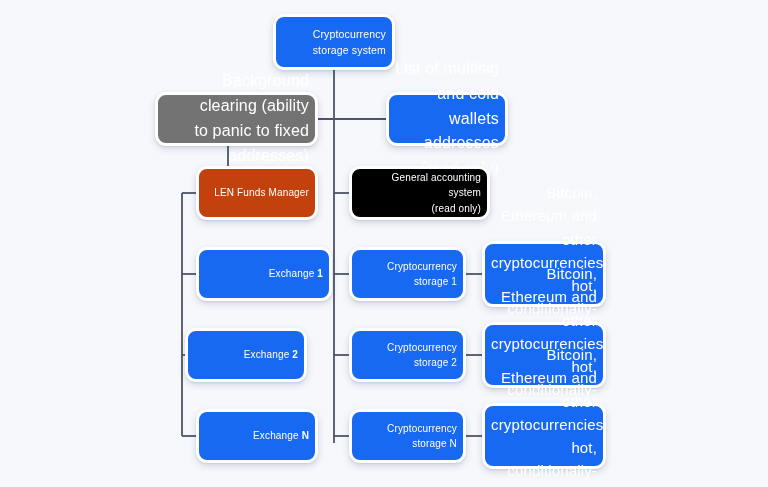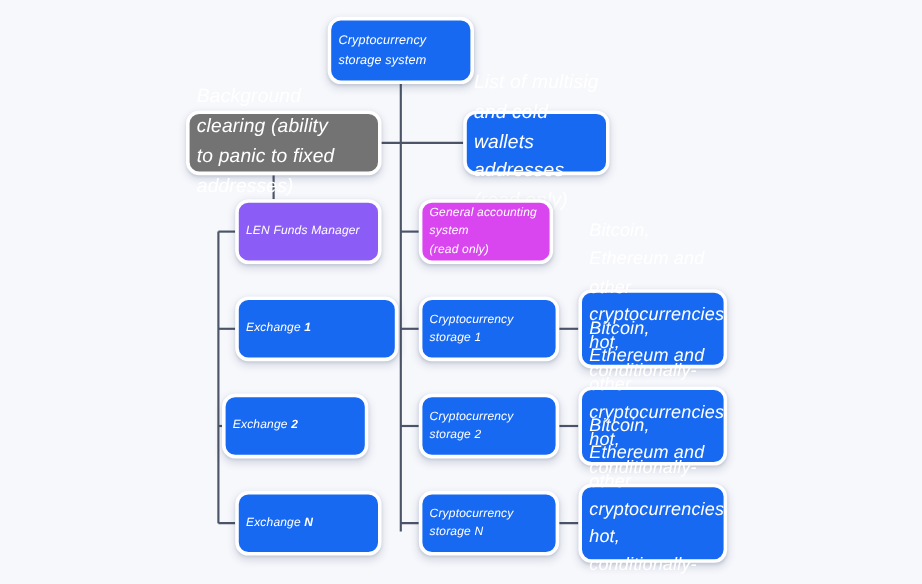--- a/index.html
+++ b/index.html
@@ -26,26 +26,25 @@
   }
   .node {
     position: absolute;
     background: #1869f2;
     border: 3px solid #ffffff;
     border-radius: 11px;
     box-shadow: 0 3px 7px rgba(30,45,90,0.17), 0 1px 2px rgba(30,45,90,0.10);
     display: flex;
     align-items: center;
     justify-content: center;
-    text-align: left;
+    text-align: right;
     color: #ffffff;
     line-height: 1.55;
     letter-spacing: 0.15px;
     z-index: 2;
-    font-style: italic;
   }
   .node .lbl {
     display: block;
     width: 100%;
     white-space: pre-line;
     padding: 0 6px;
   }
   .node.t-root   { font-size: 10.5px; }
   .node.t-sec    { font-size: 16px; }
   .node.t-mid    { font-size: 10px; }
@@ -81,24 +80,24 @@
 storage system</span>
       </div>
       <div class="node t-sec" style="left: 155px; top: 92px; width: 163px; height: 54px; background: #737373; border-color: rgb(255, 255, 255); color: rgb(255, 255, 255);">
         <span class="lbl">Background clearing (ability
 to panic to fixed addresses)</span>
       </div>
       <div class="node t-sec" style="left: 386px; top: 92px; width: 122px; height: 54px; background: rgb(24, 105, 242); border-color: rgb(255, 255, 255); color: rgb(255, 255, 255);">
         <span class="lbl">List of multisig and cold
 wallets addresses (read only)</span>
       </div>
-      <div class="node t-mid" style="left: 196px; top: 166px; width: 122px; height: 54px; background: #8b5cf6; border-color: rgb(255, 255, 255); color: rgb(255, 255, 255);">
+      <div class="node t-mid" style="left: 196px; top: 166px; width: 122px; height: 54px; background: #c2410c; border-color: rgb(255, 255, 255); color: rgb(255, 255, 255);">
         <span class="lbl">LEN Funds Manager</span>
       </div>
-      <div class="node t-mid" style="left: 349px; top: 166px; width: 112px; height: 54px; background: #d946ef; border-color: rgb(255, 255, 255); color: rgb(255, 255, 255);">
+      <div class="node t-mid" style="left: 349px; top: 166px; width: 141px; height: 54px; background: #000000; border-color: rgb(255, 255, 255); color: rgb(255, 255, 255);">
         <span class="lbl">General accounting system
 (read only)</span>
       </div>
       <div class="node t-mid" style="left: 196px; top: 247px; width: 136px; height: 54px; background: rgb(24, 105, 242); border-color: rgb(255, 255, 255); color: rgb(255, 255, 255);">
         <span class="lbl">Exchange <span class="b">1</span></span>
       </div>
       <div class="node t-mid" style="left: 349px; top: 247px; width: 117px; height: 54px; background: rgb(24, 105, 242); border-color: rgb(255, 255, 255); color: rgb(255, 255, 255);">
         <span class="lbl">Cryptocurrency
 storage 1</span>
       </div>

